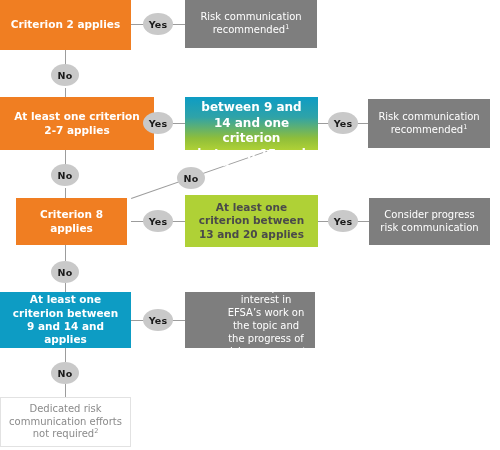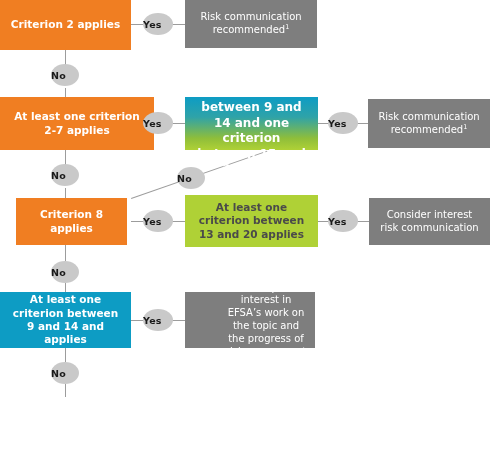--- a/index.html
+++ b/index.html
@@ -91,21 +91,21 @@
     height: 1px;
     background: #9C9C9C;
     transform-origin: 0 0;
   }
 
   
   .bubble {
     position: absolute;
     display: flex;
     align-items: center;
-    justify-content: flex-start;
+    justify-content: center;
     background: #C9C9C9;
     border-radius: 50%;
     color: #1A1A1A;
     font-weight: bold;
     font-size: 9.5px;
     letter-spacing: 0.2px;
     box-sizing: border-box;
   }
   .bubble-yes { width: 30px; height: 22px; }
   .bubble-no  { width: 28px; height: 22px; }
@@ -169,31 +169,34 @@
 
   <div class="node n-orange" style="left:16px; top:198px; width:111px; height:47px;">
     <span class="txt">Criterion 8 applies</span>
   </div>
 
   <div class="node n-green" style="left:185px; top:195px; width:133px; height:52px;">
     <span class="txt">At least one criterion between 13 and 20 applies</span>
   </div>
 
   <div class="node n-gray" style="left:369px; top:198px; width:121px; height:47px;">
-    <span class="txt">Consider interest risk communication</span>
+    <span class="txt">Consider progress risk communication</span>
   </div>
 
   <div class="node n-teal" style="left:0px; top:292px; width:131px; height:56px;">
     <span class="txt">At least one criterion between 9 and 14 and applies</span>
   </div>
 
   <div class="node n-gray" style="left:185px; top:292px; width:130px; height:56px;padding-left:40px;">
     <span class="txt">Monitor public interest in EFSA’s work on the topic and the progress of risk assessment</span>
   </div>
 
+  <div class="node n-white" style="left:0px; top:397px; width:131px; height:50px;">
+    <span class="txt"><span>Dedicated risk communication efforts not required</span><sup>2</sup></span>
+  </div>
 
   <div class="bubble bubble-yes" style="left:143px; top:13px;">
     <span>Yes</span>
   </div>
   <div class="bubble bubble-no" style="left:51px; top:64px;">
     <span>No</span>
   </div>
 
   <div class="bubble bubble-yes" style="left:143px; top:112px;">
     <span>Yes</span>

